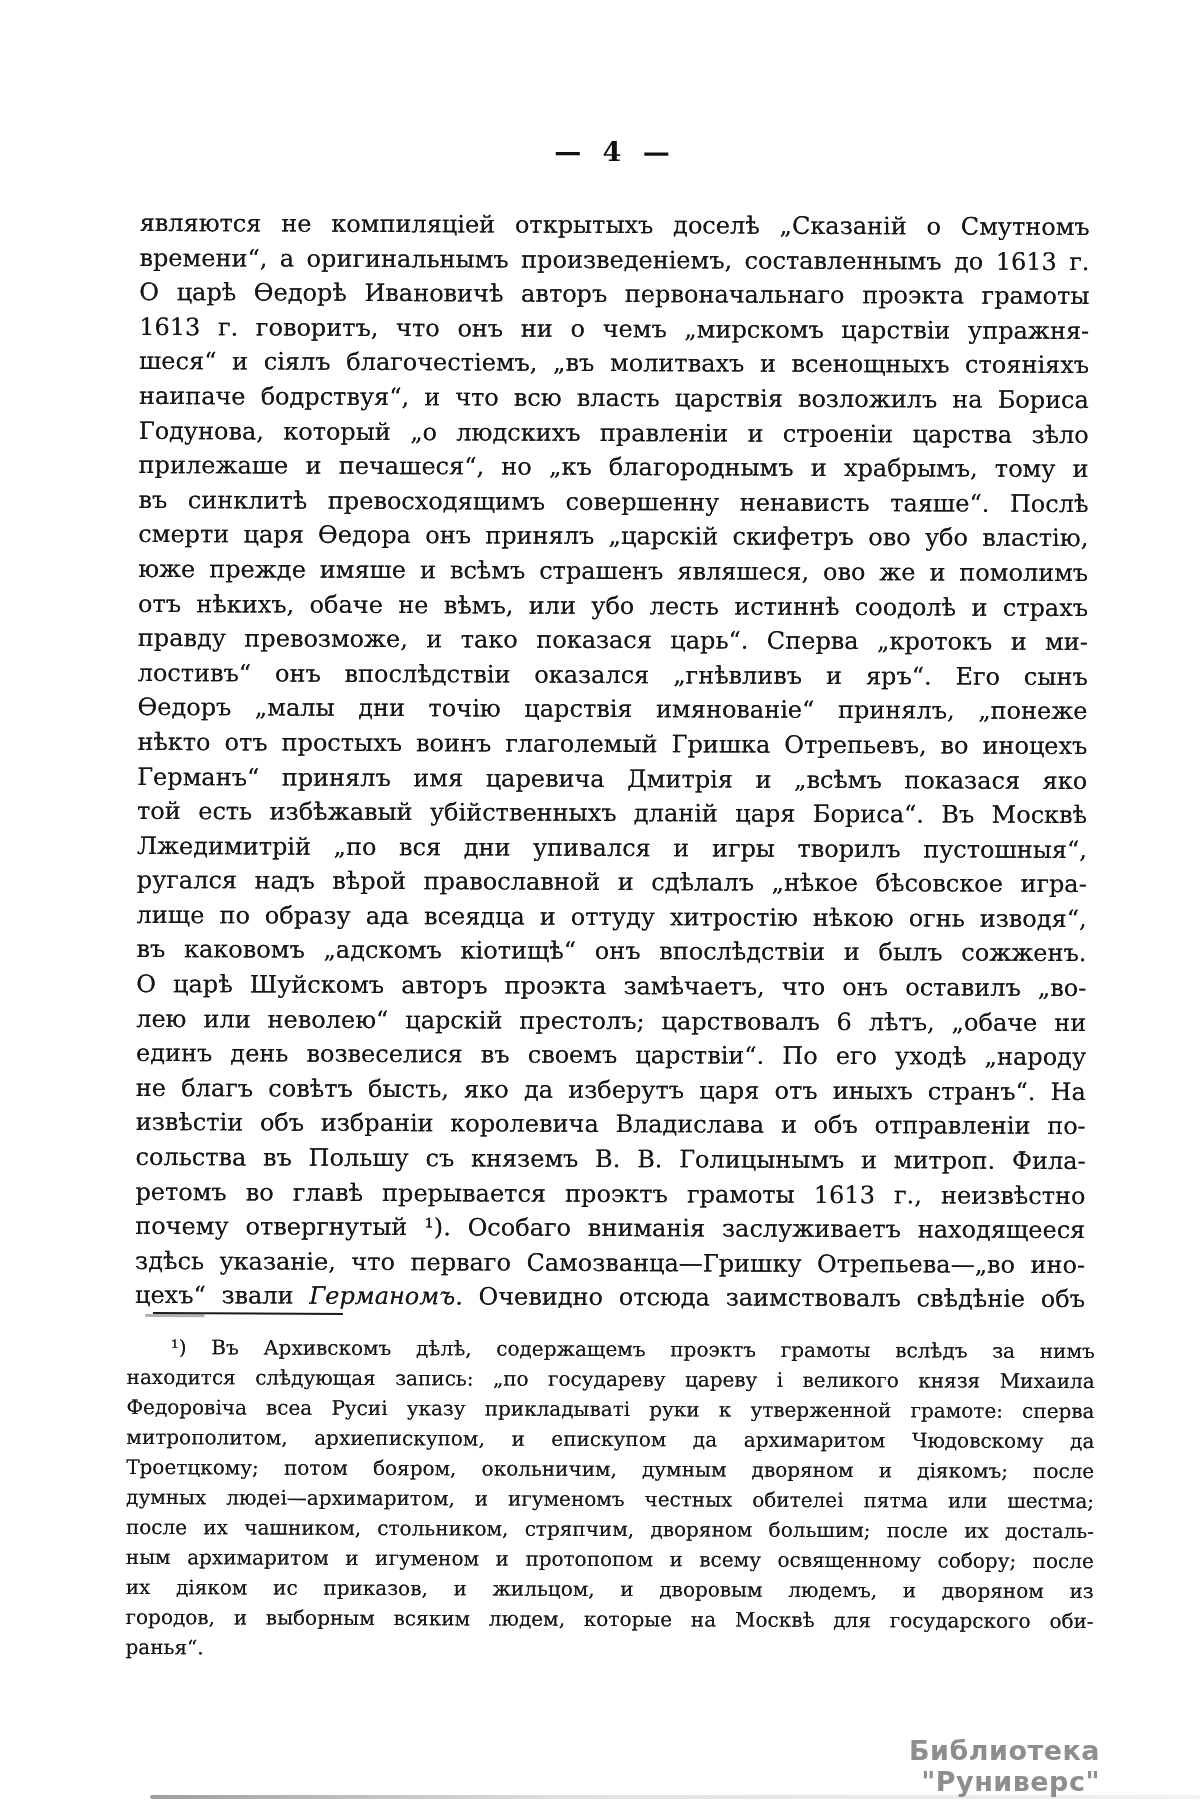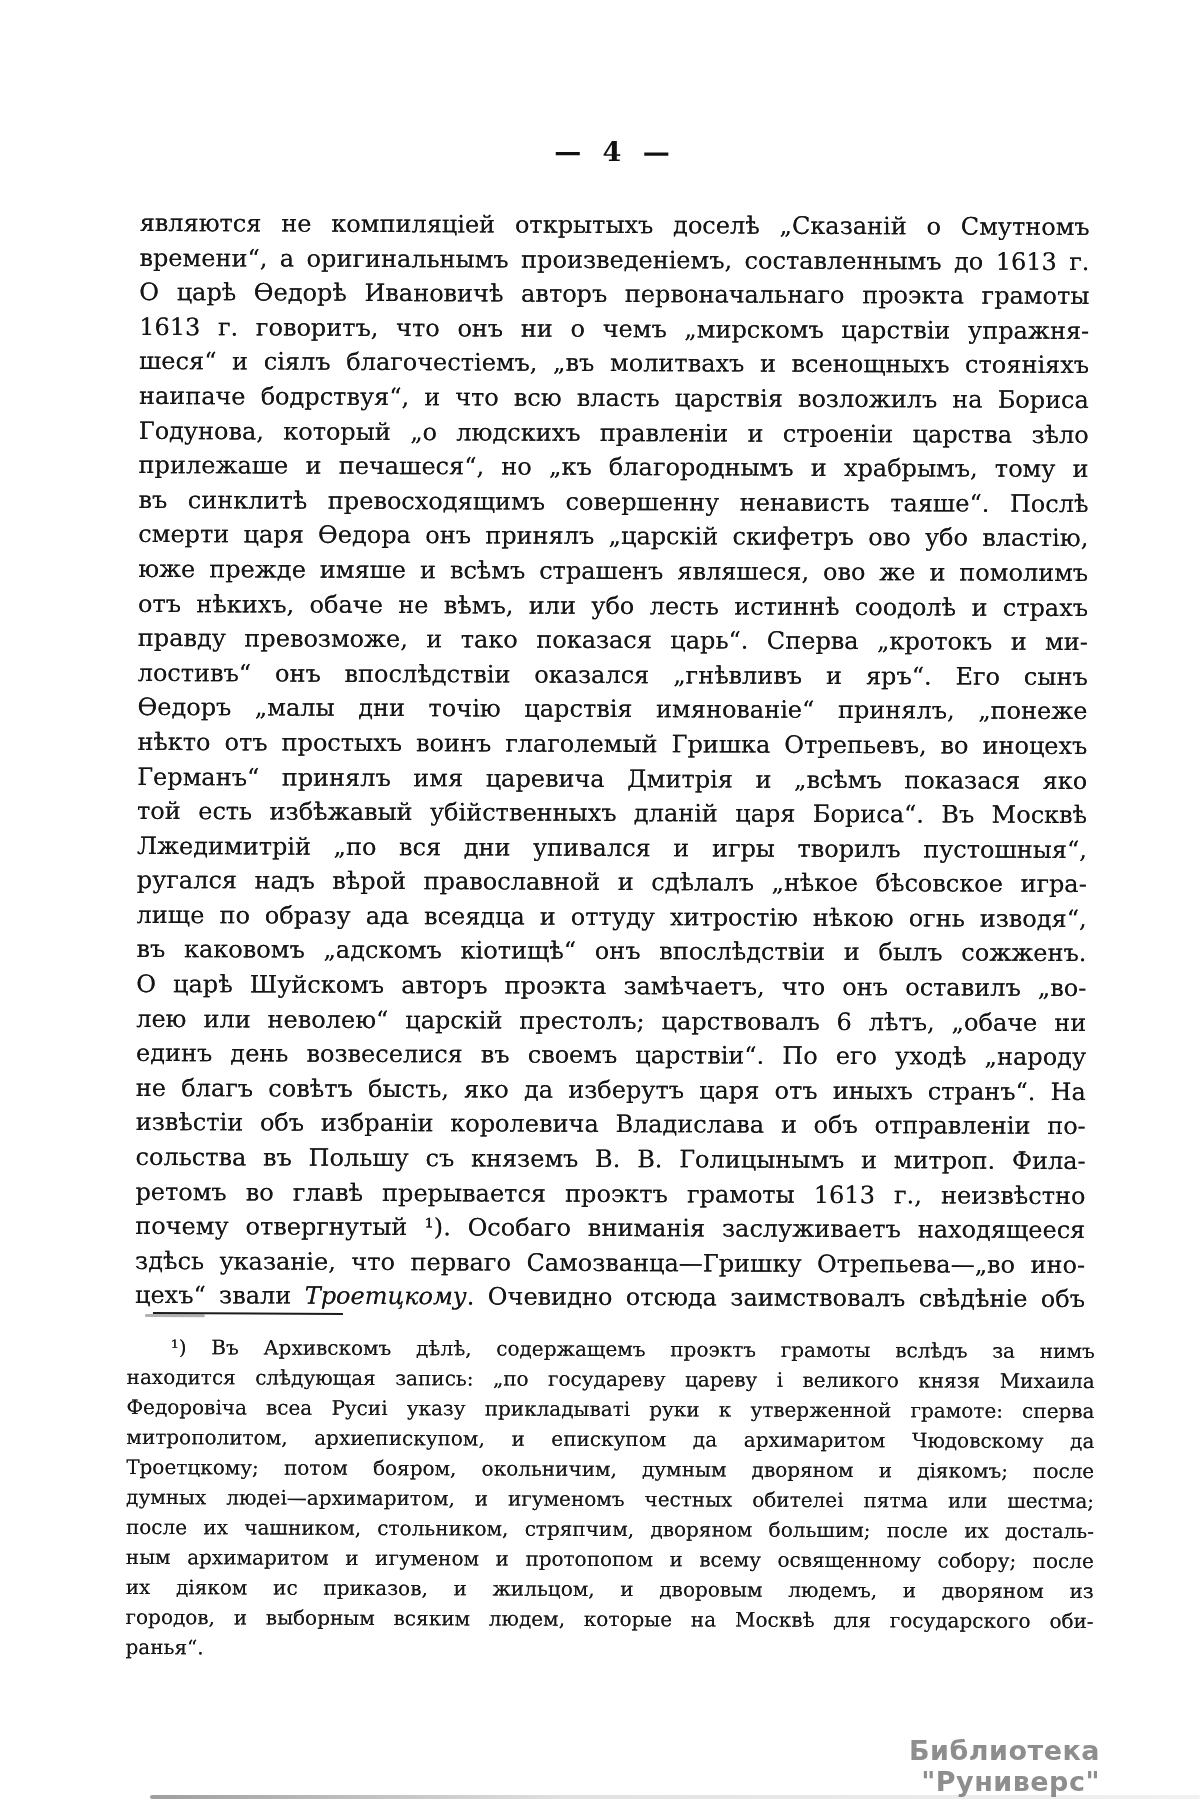--- a/index.html
+++ b/index.html
@@ -147,21 +147,21 @@
         <div class="text-line">въ каковомъ „адскомъ кіотищѣ“ онъ впослѣдствіи и былъ сожженъ.</div>
         <div class="text-line">О царѣ Шуйскомъ авторъ проэкта замѣчаетъ, что онъ оставилъ „во-</div>
         <div class="text-line">лею или неволею“ царскій престолъ; царствовалъ 6 лѣтъ, „обаче ни</div>
         <div class="text-line">единъ день возвеселися въ своемъ царствіи“. По его уходѣ „народу</div>
         <div class="text-line">не благъ совѣтъ бысть, яко да изберутъ царя отъ иныхъ странъ“. На</div>
         <div class="text-line">извѣстіи объ избраніи королевича Владислава и объ отправленіи по-</div>
         <div class="text-line">сольства въ Польшу съ княземъ В. В. Голицынымъ и митроп. Фила-</div>
         <div class="text-line">ретомъ во главѣ прерывается проэктъ грамоты 1613 г., неизвѣстно</div>
         <div class="text-line">почему отвергнутый ¹). Особаго вниманія заслуживаетъ находящееся</div>
         <div class="text-line">здѣсь указаніе, что перваго Самозванца—Гришку Отрепьева—„во ино-</div>
-        <div class="text-line">цехъ“ звали <i>Троетцкому</i>. Очевидно отсюда заимствовалъ свѣдѣніе объ</div>
+        <div class="text-line">цехъ“ звали <i>Германомъ</i>. Очевидно отсюда заимствовалъ свѣдѣніе объ</div>
       </div>
 
     <div class="footnote-rule"></div>
     <div class="scan-smudge"></div>
 
     <div class="footnote">
         <div class="text-line">¹) Въ Архивскомъ дѣлѣ, содержащемъ проэктъ грамоты вслѣдъ за нимъ</div>
         <div class="text-line">находится слѣдующая запись: „по государеву цареву і великого князя Михаила</div>
         <div class="text-line">Федоровіча всеа Русиі указу прикладываті руки к утверженной грамоте: сперва</div>
         <div class="text-line">митрополитом, архиепискупом, и епискупом да архимаритом Чюдовскому да</div>

